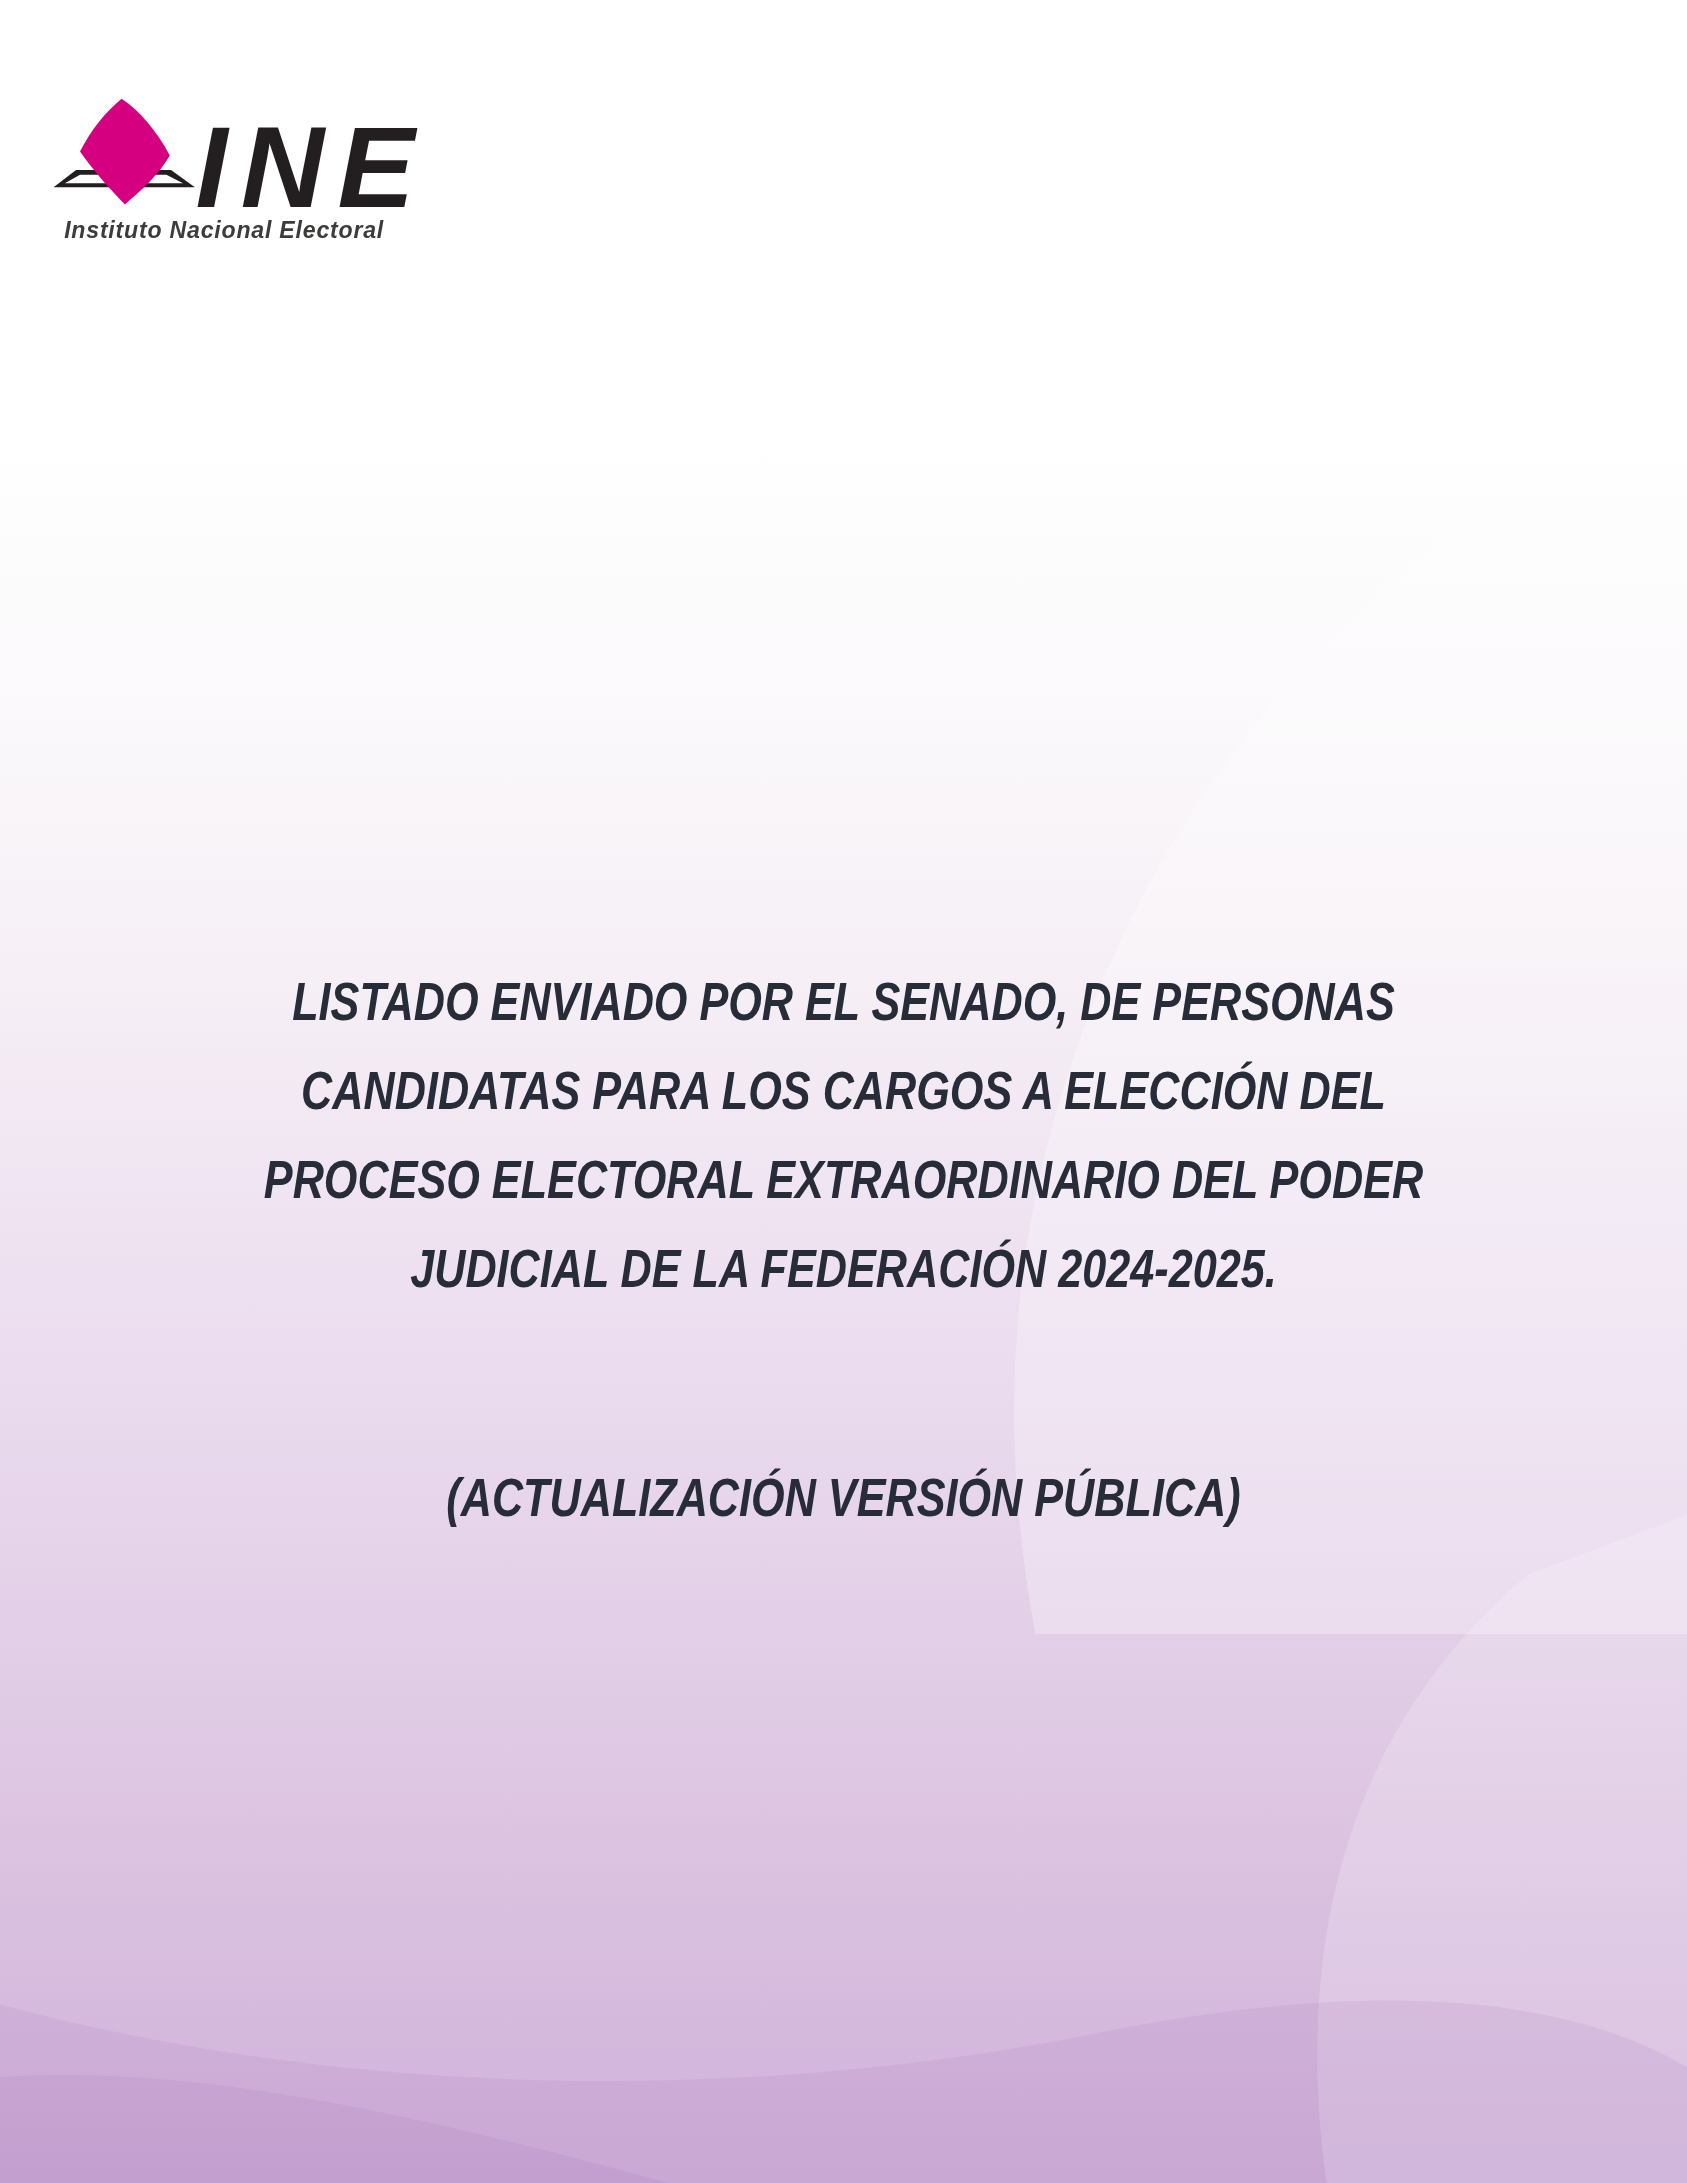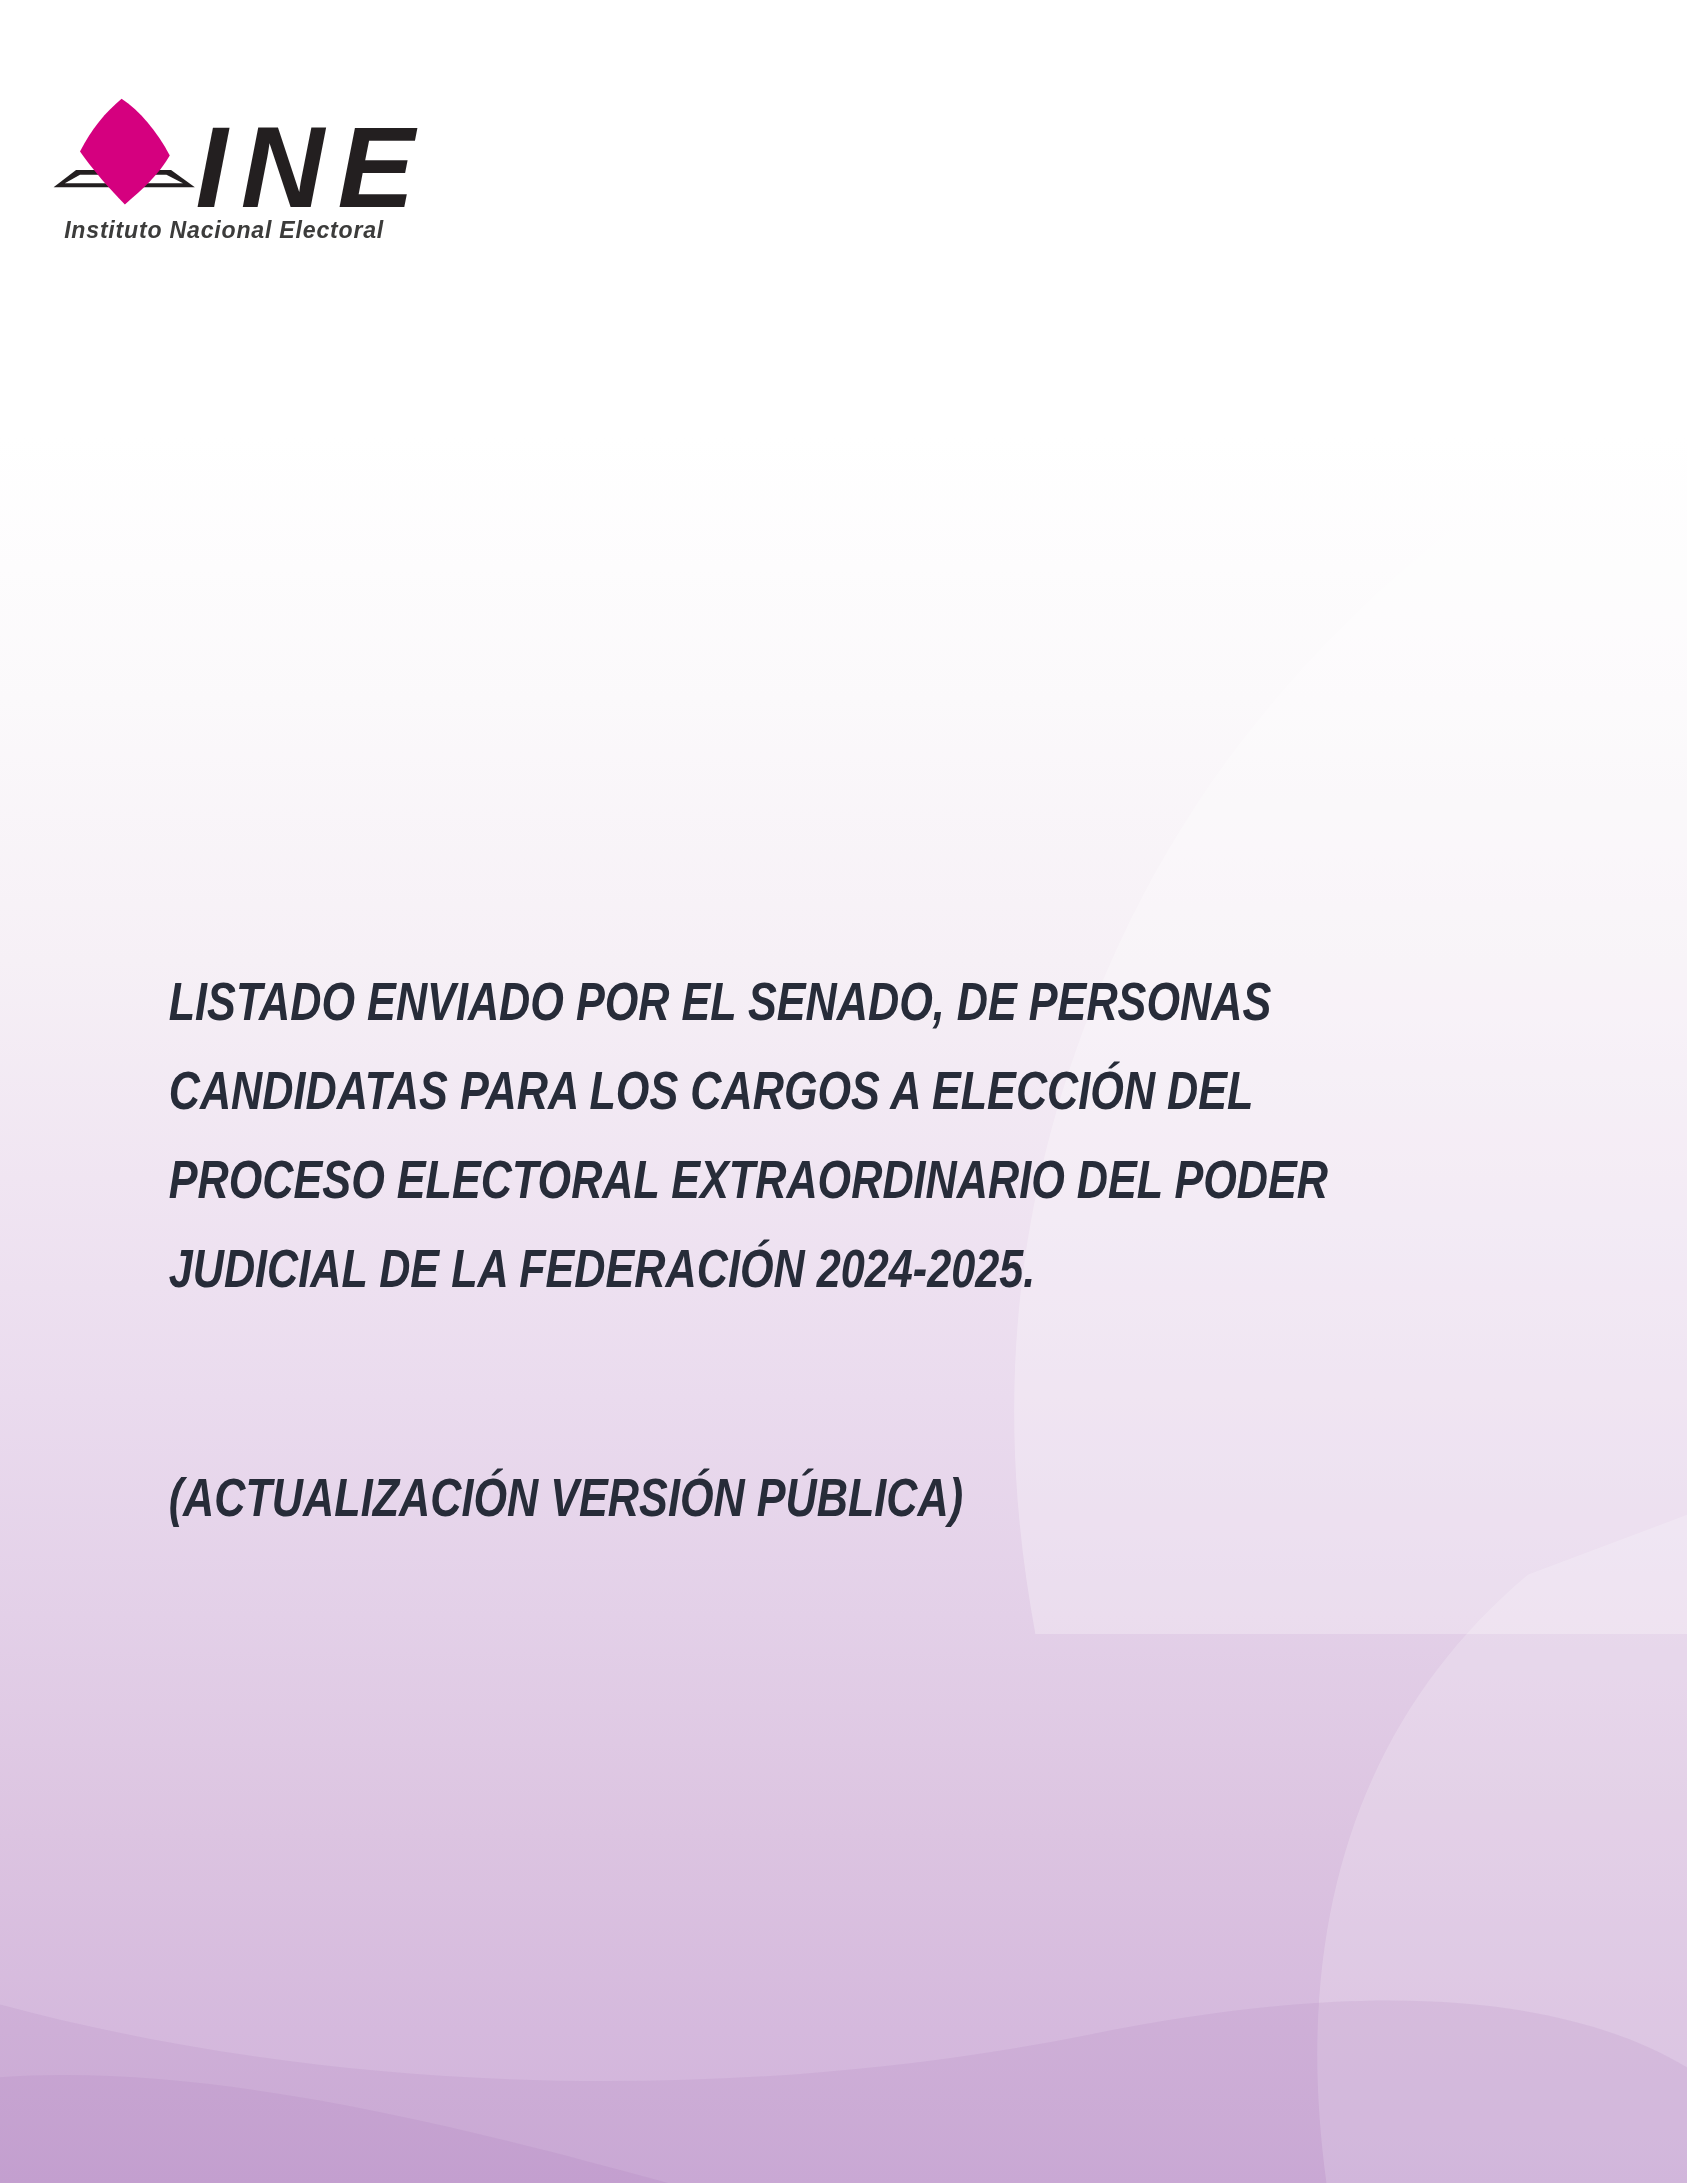--- a/index.html
+++ b/index.html
@@ -45,21 +45,21 @@
   .logo-caption {
     font-family: "Liberation Sans", "DejaVu Sans", sans-serif;
     font-weight: bold;
     font-size: 35px;
     letter-spacing: 1.2px;
   }
   .title-block {
     position: absolute;
     left: 0; right: 0;
     top: 957px;
-    text-align: left;
+    text-align: center;
   }
   .title-line {
     font-weight: bold;
     font-size: 54px;
     line-height: 89px;
     color: #272C39;
     transform: scaleX(0.8);
     transform-origin: 50% 50%;
     white-space: nowrap;
   }

